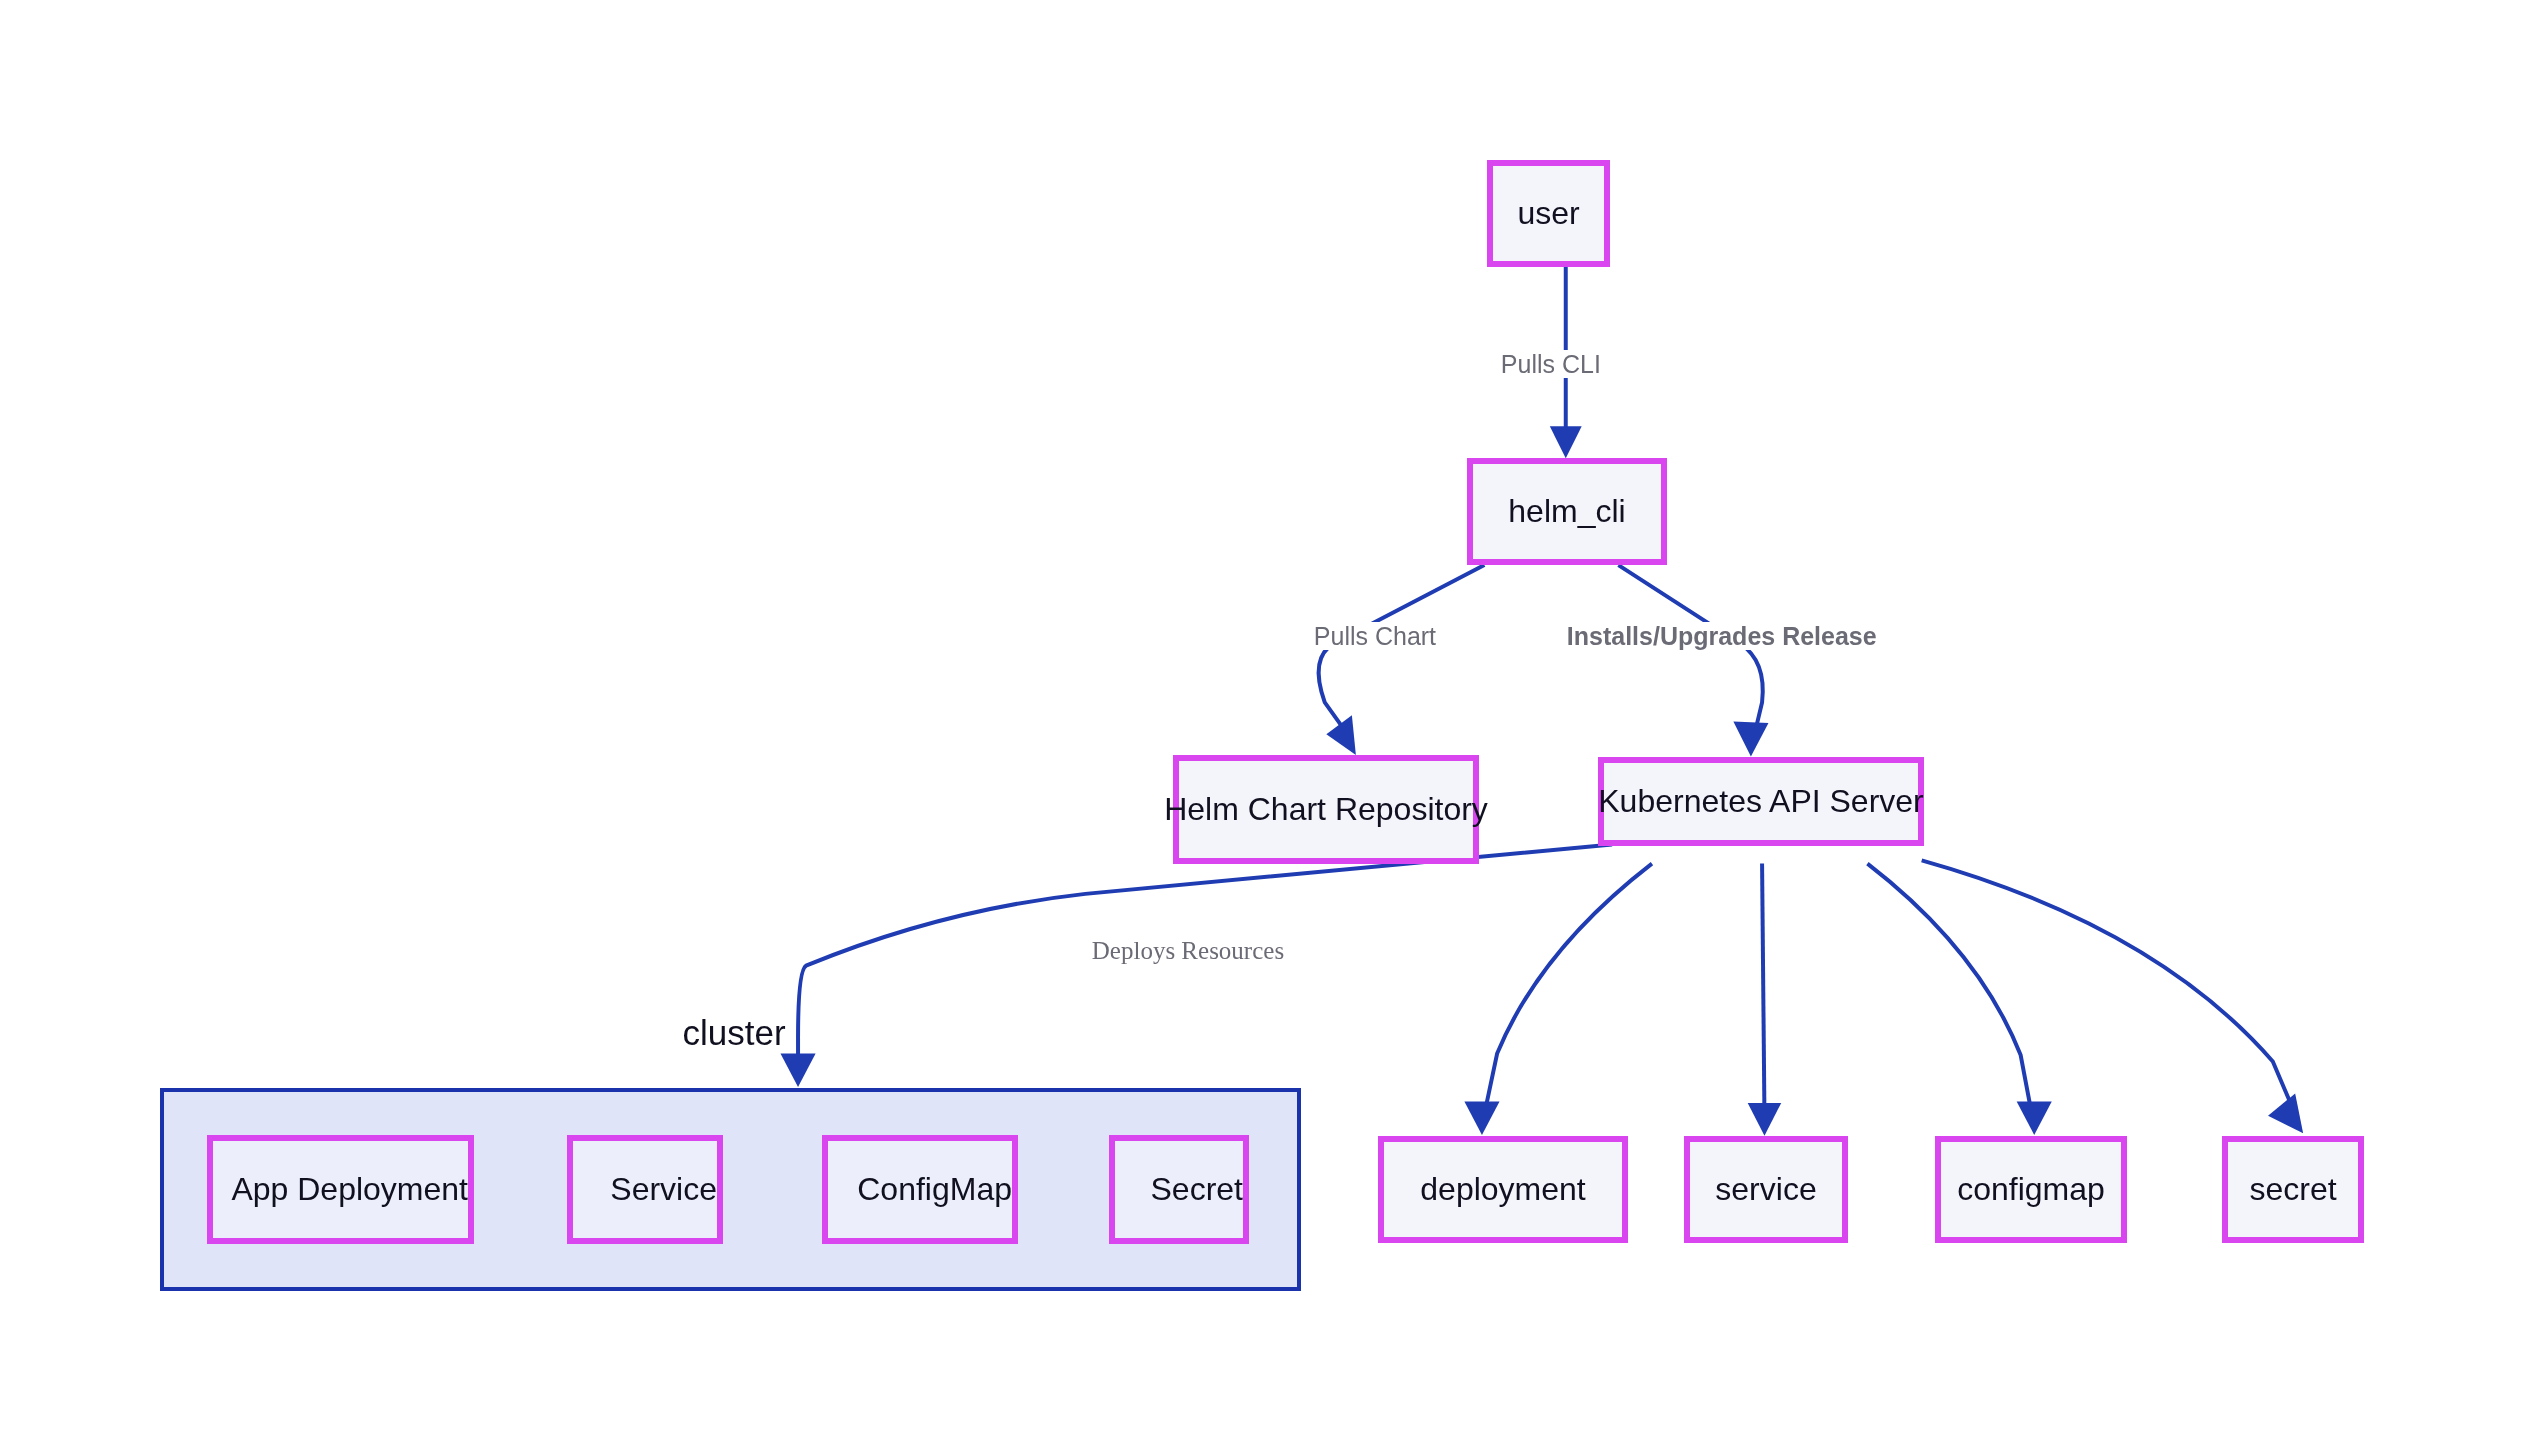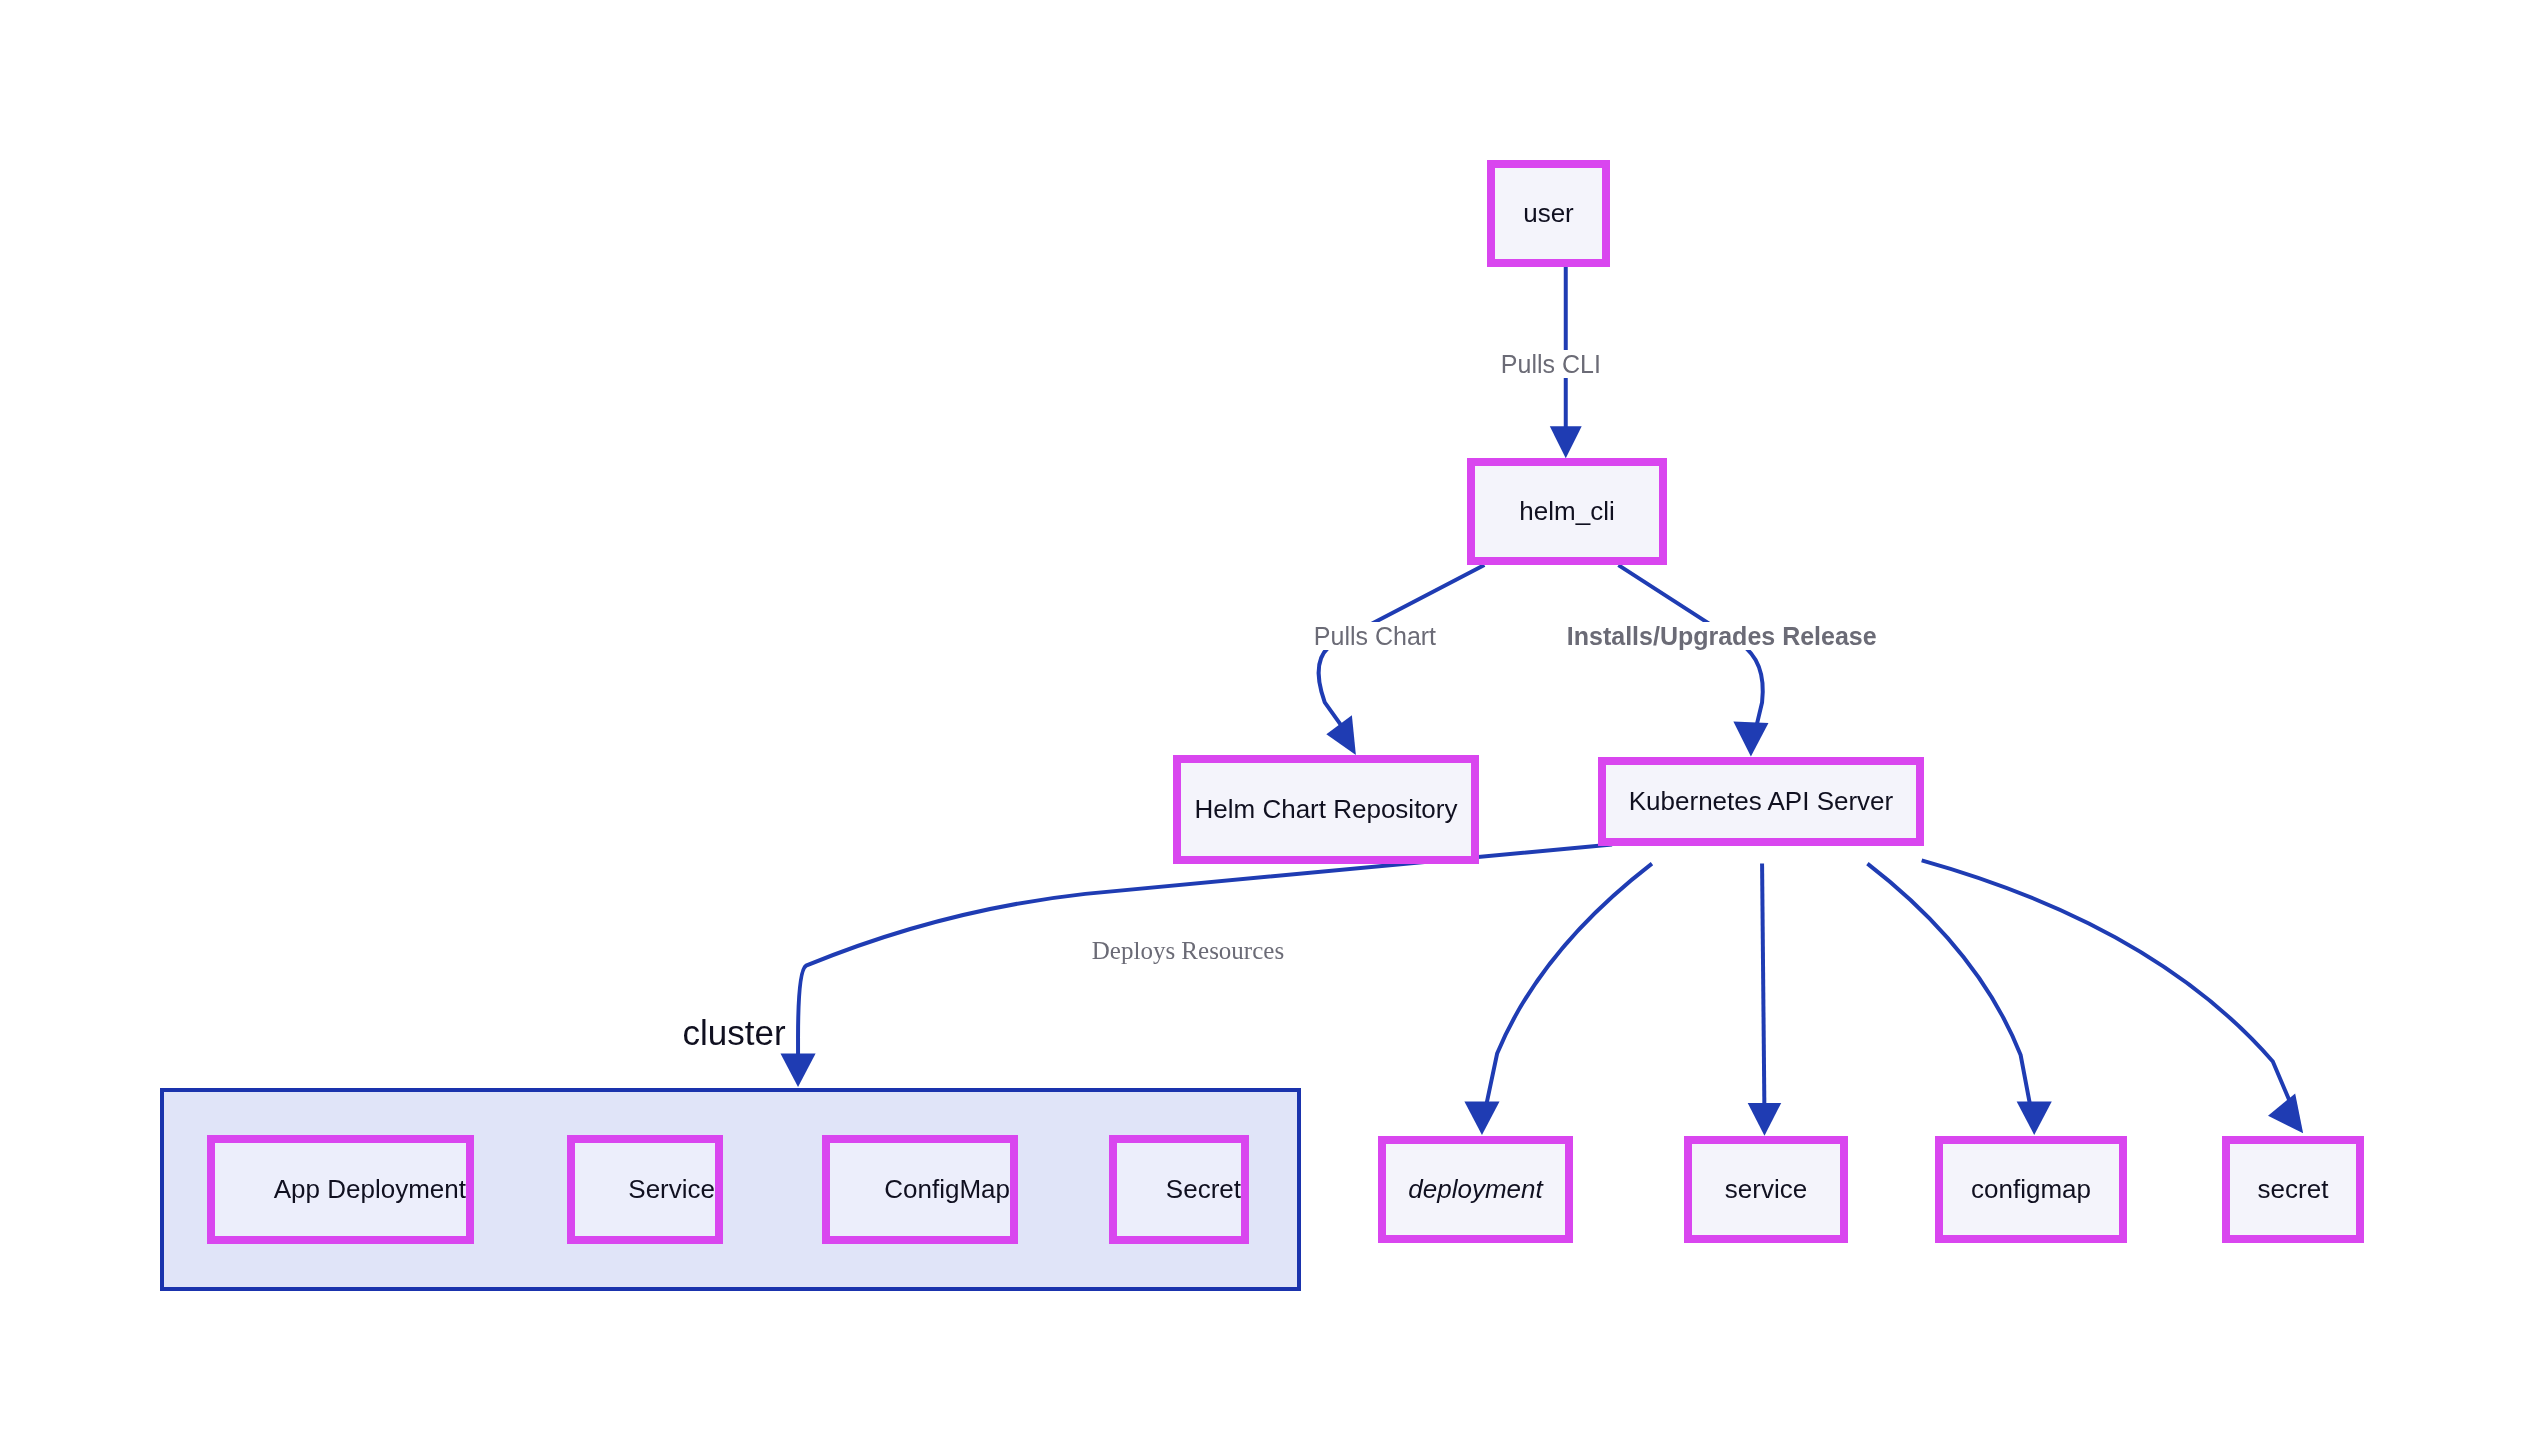--- a/index.html
+++ b/index.html
@@ -46,27 +46,27 @@
     color: #101020;
     font-size: 35px;
     line-height: 1;
     white-space: nowrap;
     text-align: center;
   }
   
   .node {
     position: absolute;
     background: #f4f4fb;
-    border: 8px solid #d946ef;
+    border: 6px solid #d946ef;
     box-sizing: border-box;
     display: flex;
     align-items: center;
     justify-content: center;
     color: #101020;
-    font-size: 26px;
+    font-size: 32px;
     line-height: 1.2;
     text-align: center;
     white-space: nowrap;
   }
   .node.in-cluster {
     background: #eceefb;
     justify-content: flex-end;
   }
   
   .edge-label {
@@ -130,21 +130,21 @@
       </div>
       <div class="node" style="left: 1467px; top: 458px; width: 200px; height: 107px;">
         <span>helm_cli</span>
       </div>
       <div class="node" style="left: 1173px; top: 755px; width: 306px; height: 109px;">
         <span>Helm Chart Repository</span>
       </div>
       <div class="node" style="left: 1598px; top: 757px; width: 326px; height: 89px;">
         <span>Kubernetes API Server</span>
       </div>
-      <div class="node" style="left: 1378px; top: 1136px; width: 195px; height: 107px; font-style: italic;">
+      <div class="node" style="left: 1378px; top: 1136px; width: 250px; height: 107px;">
         <span>deployment</span>
       </div>
       <div class="node" style="left: 1684px; top: 1136px; width: 164px; height: 107px;">
         <span>service</span>
       </div>
       <div class="node" style="left: 1935px; top: 1136px; width: 192px; height: 107px;">
         <span>configmap</span>
       </div>
       <div class="node" style="left: 2222px; top: 1136px; width: 142px; height: 107px;">
         <span>secret</span>

